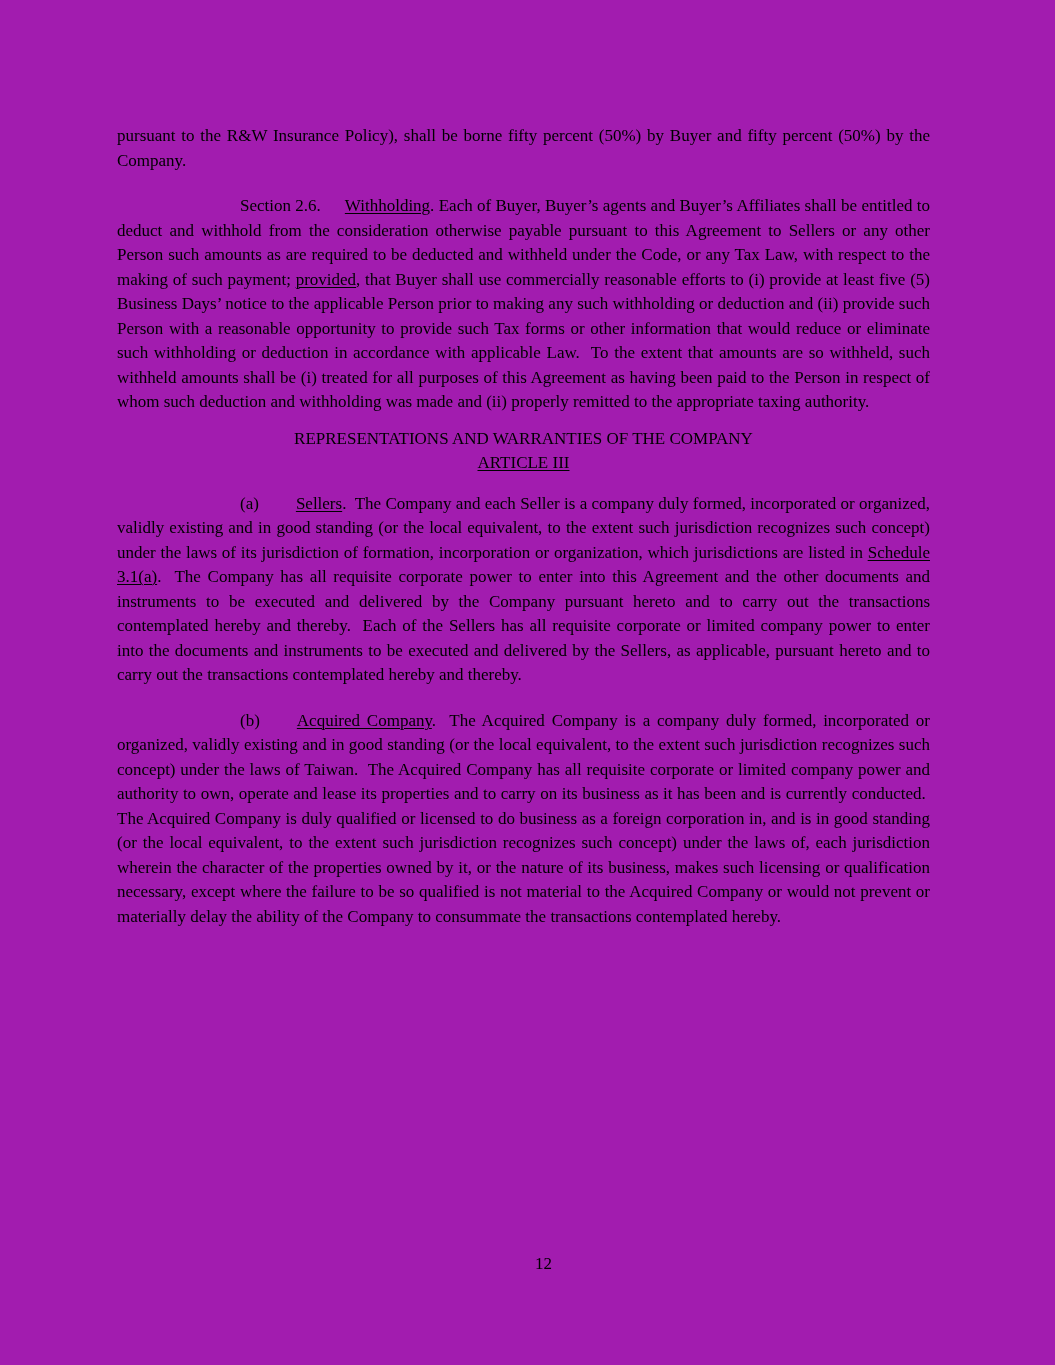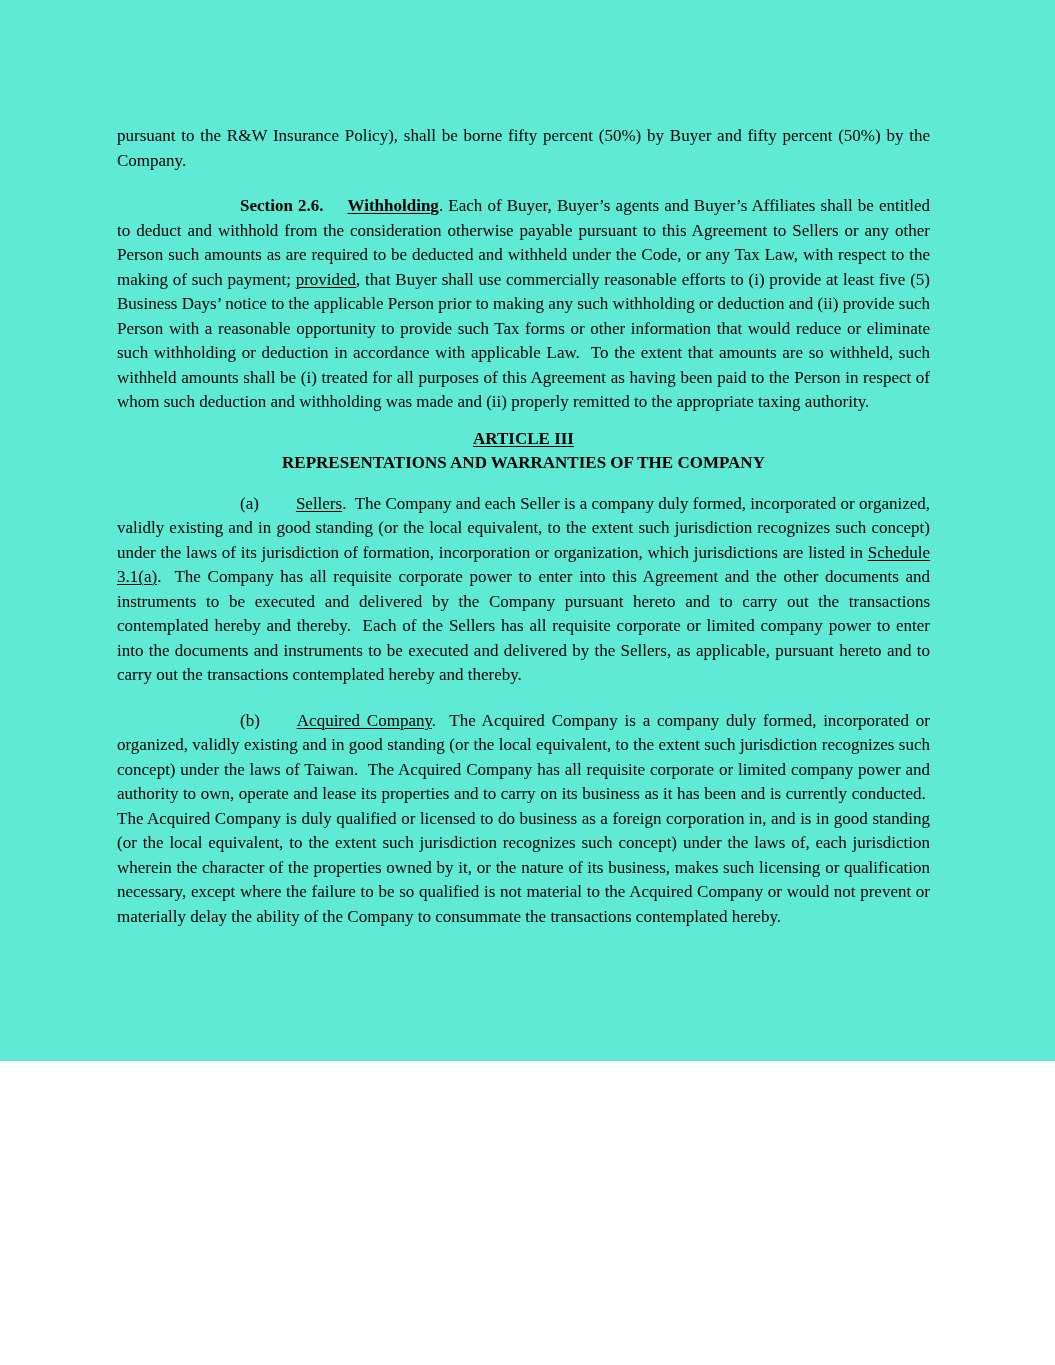--- a/index.html
+++ b/index.html
@@ -1,37 +1,37 @@
 <!DOCTYPE html>
 <html><head>
 <meta charset="utf-8">
 <style>
   html, body { margin: 0; padding: 0; background: #ffffff; }
   .page {
     position: relative;
     width: 1055px;
-    height: 1061px;
-    background: #5eead4;
+    height: 1365px;
+    background: #a21caf;
     color: #000000;
     font-family: "Liberation Serif", "DejaVu Serif", serif;
     overflow: hidden;
   }
   .content {
     position: absolute;
     left: 117px;
     top: 124px;
     width: 813px;
     font-size: 17px;
     line-height: 24.5px;
     text-align: justify;
   }
   p.para { margin: 0 0 21px 0; }
   .ind { text-indent: 123px; }
   .ind-half { text-indent: 59px; }
-  .b { font-weight: bold; }
+  .b { font-weight: normal; }
   .u { text-decoration: underline; text-underline-offset: 2px; text-decoration-thickness: 1.4px; }
   .tab { display: inline-block; }
   .tab-sm { width: 24px; }
   .tab-lg { width: 37px; }
   .heading { text-align: center; margin: -9px 0 16px 0; }
   .pageno {
     position: absolute;
     left: 16px;
     top: 1252px;
     width: 100%;
@@ -44,22 +44,22 @@
 <body>
 
 <div class="page">
   <div class="content">
 
     <p class="para">pursuant to the R&amp;W Insurance Policy), shall be borne fifty percent (50%) by Buyer and fifty percent (50%) by the Company.</p>
 
     <p class="para ind"><span class="b">Section 2.6.</span><span class="tab tab-sm"></span><span class="b u">Withholding</span><span>. Each of Buyer, Buyer’s agents and Buyer’s Affiliates shall be entitled to deduct and withhold from the consideration otherwise payable pursuant to this Agreement to Sellers or any other Person such amounts as are required to be deducted and withheld under the Code, or any Tax Law, with respect to the making of such payment; </span><span class="u">provided</span><span>, that Buyer shall use commercially reasonable efforts to (i) provide at least five (5) Business Days’ notice to the applicable Person prior to making any such withholding or deduction and (ii) provide such Person with a reasonable opportunity to provide such Tax forms or other information that would reduce or eliminate such withholding or deduction in accordance with applicable Law.&nbsp; To the extent that amounts are so withheld, such withheld amounts shall be (i) treated for all purposes of this Agreement as having been paid to the Person in respect of whom such deduction and withholding was made and (ii) properly remitted to the appropriate taxing authority.</span></p>
 
     <div class="heading b">
+      <div>REPRESENTATIONS AND WARRANTIES OF THE COMPANY</div>
       <div><span class="u">ARTICLE III</span></div>
-      <div>REPRESENTATIONS AND WARRANTIES OF THE COMPANY</div>
     </div>
 
 
 
     <p class="para ind"><span>(a)</span><span class="tab tab-lg"></span><span class="u">Sellers</span><span>.&nbsp; The Company and each Seller is a company duly formed, incorporated or organized, validly existing and in good standing (or the local equivalent, to the extent such jurisdiction recognizes such concept) under the laws of its jurisdiction of formation, incorporation or organization, which jurisdictions are listed in </span><span class="u">Schedule 3.1(a)</span><span>.&nbsp; The Company has all requisite corporate power to enter into this Agreement and the other documents and instruments to be executed and delivered by the Company pursuant hereto and to carry out the transactions contemplated hereby and thereby.&nbsp; Each of the Sellers has all requisite corporate or limited company power to enter into the documents and instruments to be executed and delivered by the Sellers, as applicable, pursuant hereto and to carry out the transactions contemplated hereby and thereby.</span></p>
 
     <p class="para ind"><span>(b)</span><span class="tab tab-lg"></span><span class="u">Acquired Company</span><span>.&nbsp; The Acquired Company is a company duly formed, incorporated or organized, validly existing and in good standing (or the local equivalent, to the extent such jurisdiction recognizes such concept) under the laws of Taiwan.&nbsp; The Acquired Company has all requisite corporate or limited company power and authority to own, operate and lease its properties and to carry on its business as it has been and is currently conducted.&nbsp; The Acquired Company is duly qualified or licensed to do business as a foreign corporation in, and is in good standing (or the local equivalent, to the extent such jurisdiction recognizes such concept) under the laws of, each jurisdiction wherein the character of the properties owned by it, or the nature of its business, makes such licensing or qualification necessary, except where the failure to be so qualified is not material to the Acquired Company or would not prevent or materially delay the ability of the Company to consummate the transactions contemplated hereby.</span></p>
 
   </div>
 

